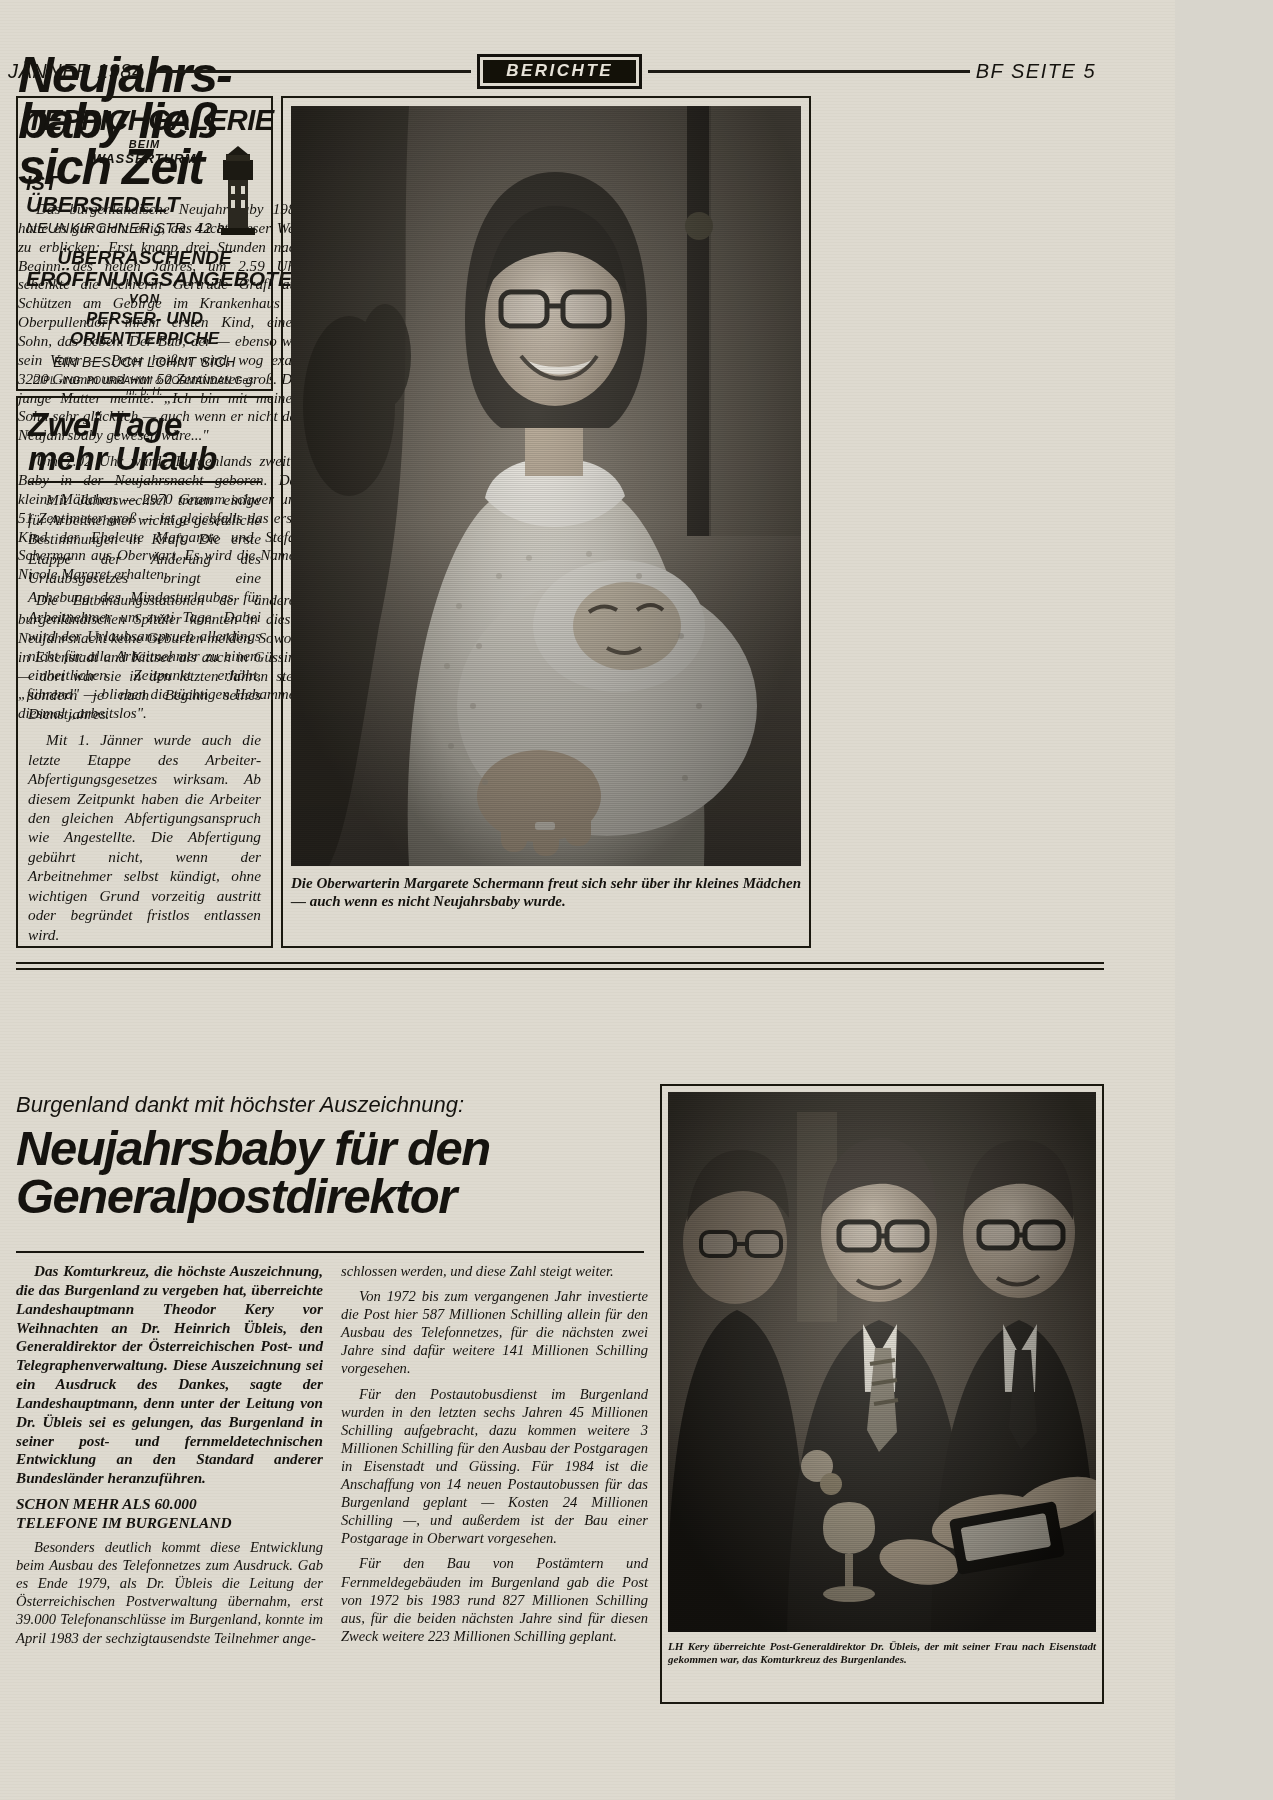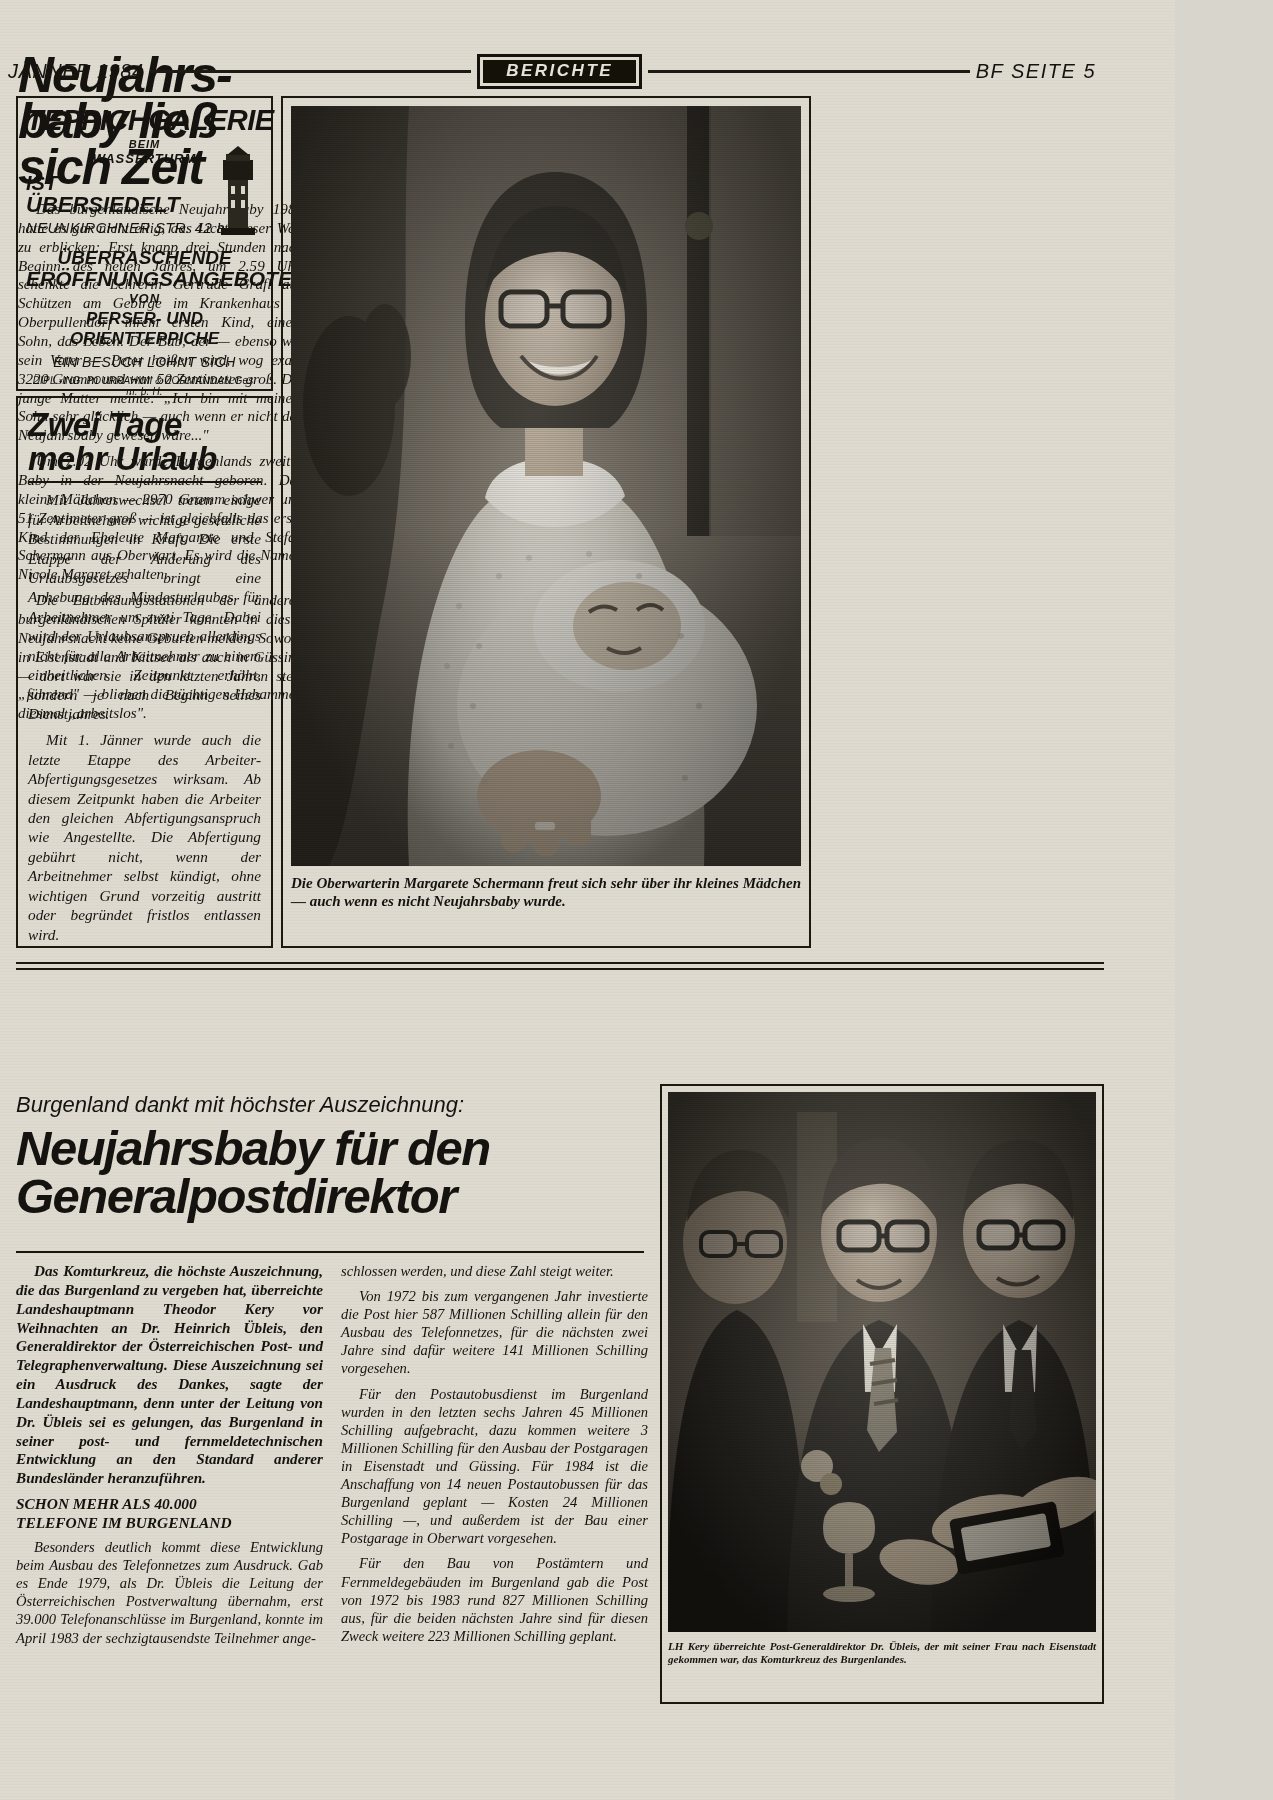--- a/index.html
+++ b/index.html
@@ -516,21 +516,21 @@
       <span>Generalpostdirektor</span>
     </div>
     <div class="feature-rule"></div>
 
     <div class="feature-cols">
       <div class="feature-col">
         <div class="lead-bold">
           <p>Das Komturkreuz, die höchste Auszeichnung, die das Burgenland zu vergeben hat, überreichte Landeshauptmann Theodor Kery vor Weihnachten an Dr. Heinrich Übleis, den Generaldirektor der Österreichischen Post- und Telegraphenverwaltung. Diese Auszeichnung sei ein Ausdruck des Dankes, sagte der Landeshauptmann, denn unter der Leitung von Dr. Übleis sei es gelungen, das Burgenland in seiner post- und fernmeldetechnischen Entwicklung an den Standard anderer Bundesländer heranzuführen.</p>
         </div>
         <div class="subhead">
-          <span>SCHON MEHR ALS 40.000</span><br>
+          <span>SCHON MEHR ALS 60.000</span><br>
           <span>TELEFONE IM BURGENLAND</span>
         </div>
         <div class="body-text">
           <p>Besonders deutlich kommt diese Entwicklung beim Ausbau des Telefonnetzes zum Ausdruck. Gab es Ende 1979, als Dr. Übleis die Leitung der Österreichischen Postverwaltung übernahm, erst 39.000 Telefonanschlüsse im Burgenland, konnte im April 1983 der sechzigtausendste Teilnehmer ange-</p>
         </div>
       </div>
       <div class="feature-col">
         <div class="body-text">
           <p style="text-indent:0">schlossen werden, und diese Zahl steigt weiter.</p>
           <p>Von 1972 bis zum vergangenen Jahr investierte die Post hier 587 Millionen Schilling allein für den Ausbau des Telefonnetzes, für die nächsten zwei Jahre sind dafür weitere 141 Millionen Schilling vorgesehen.</p>

